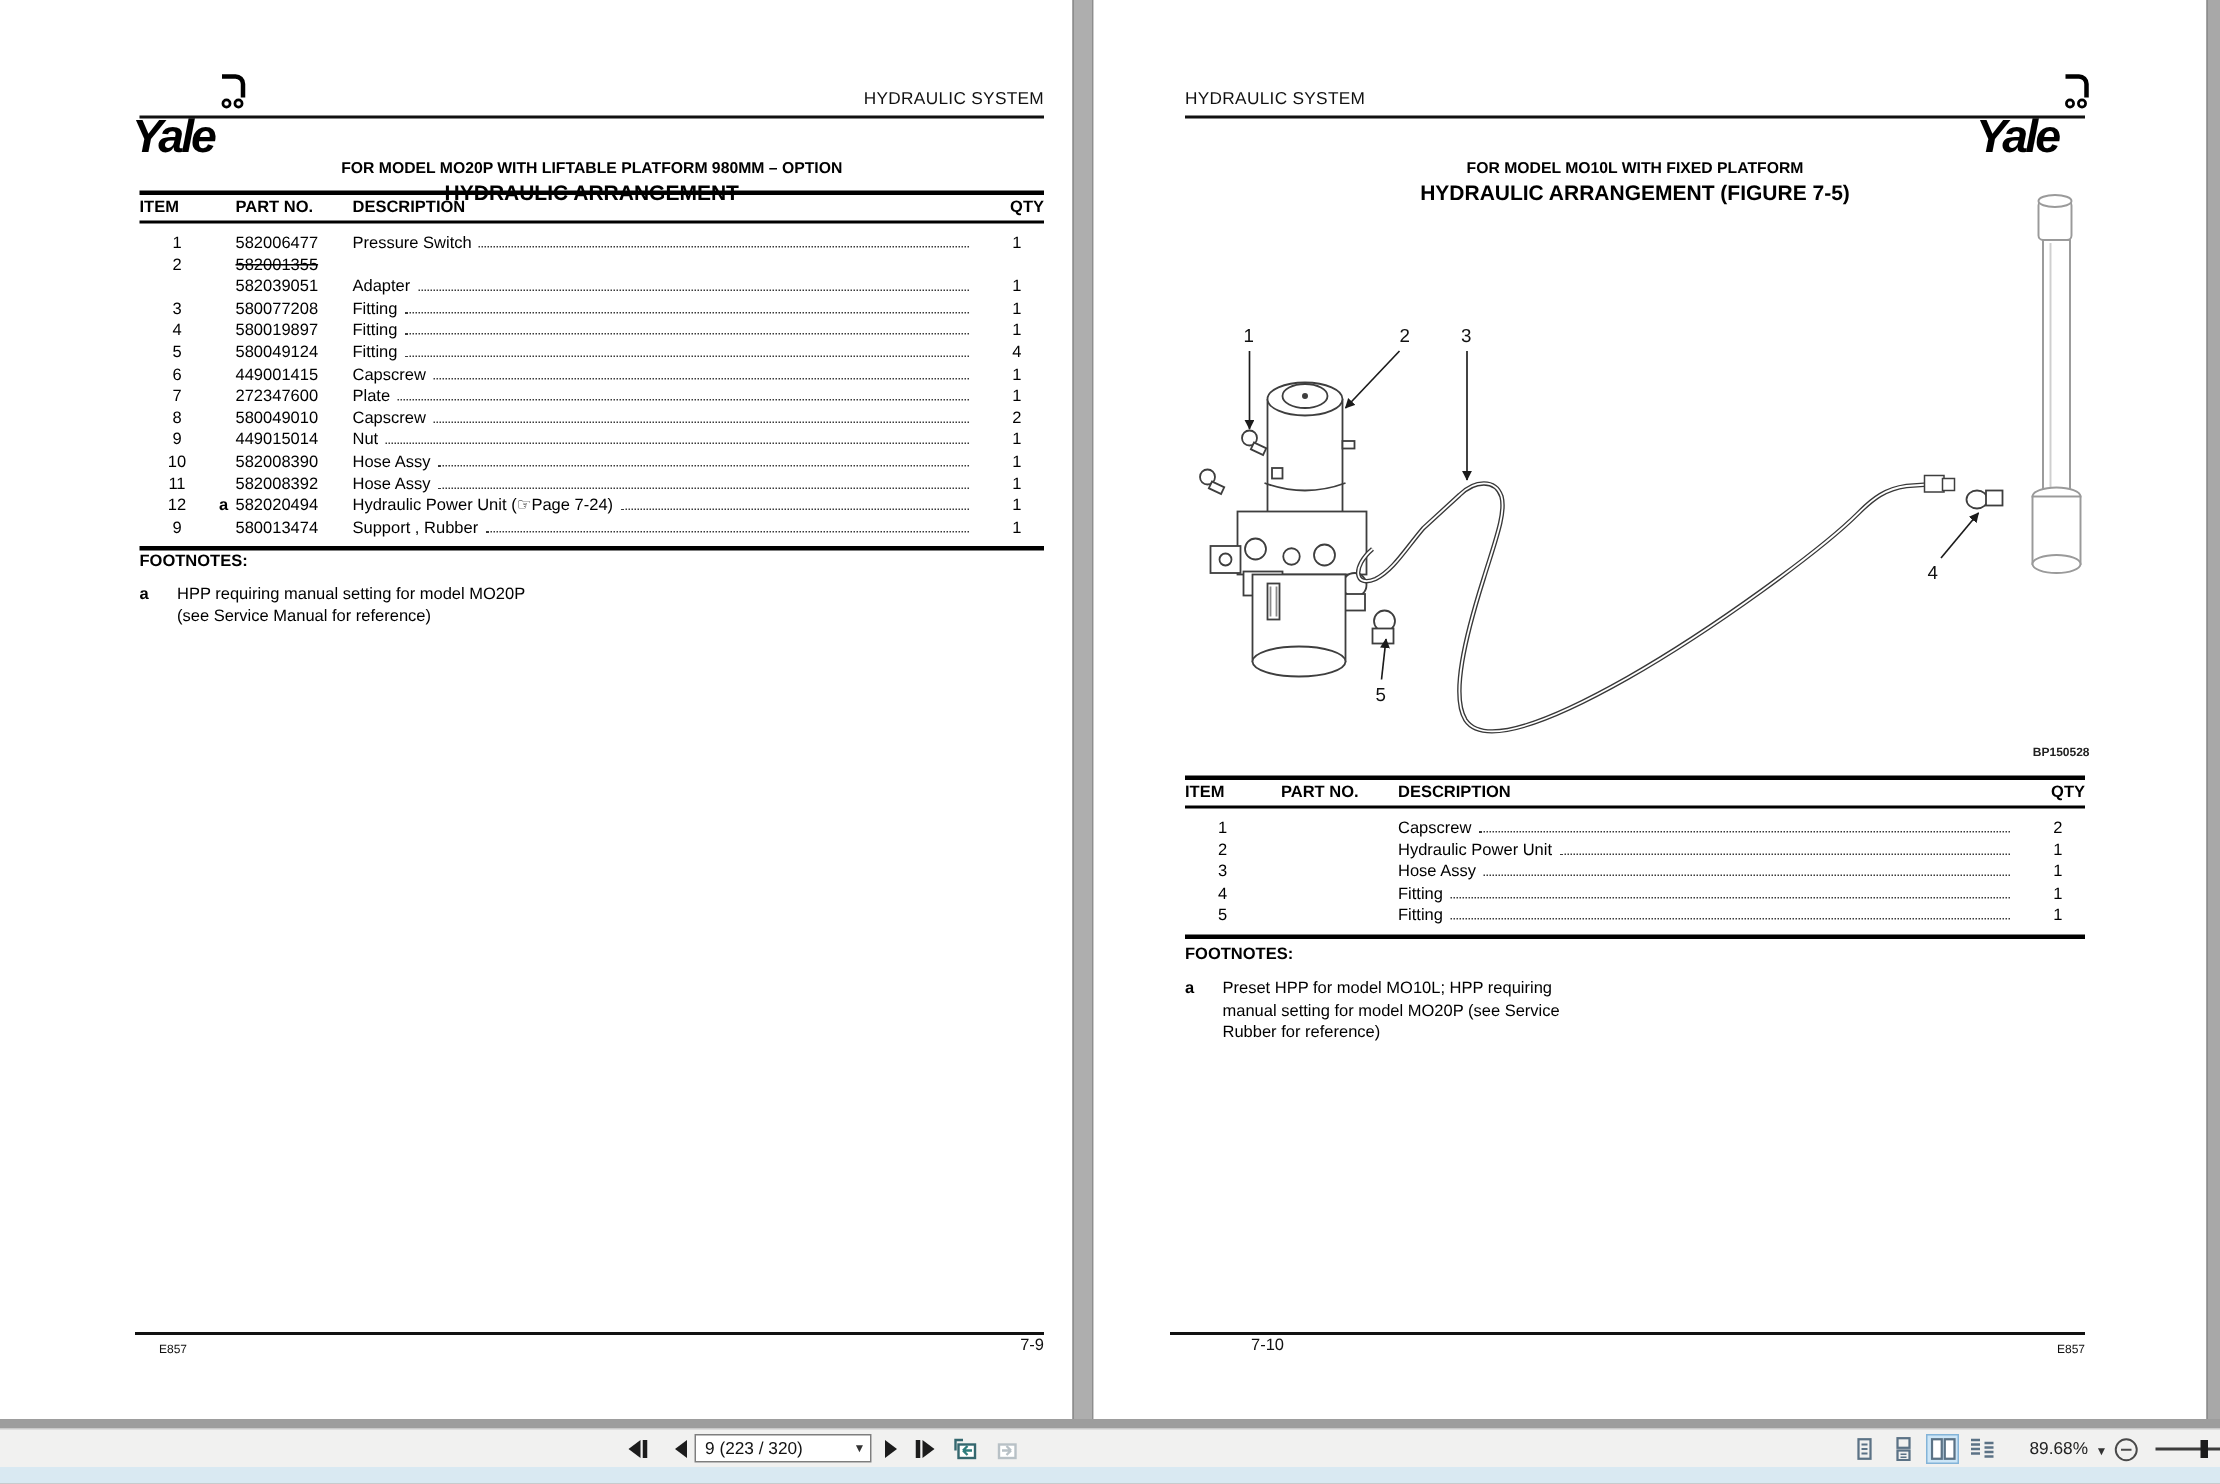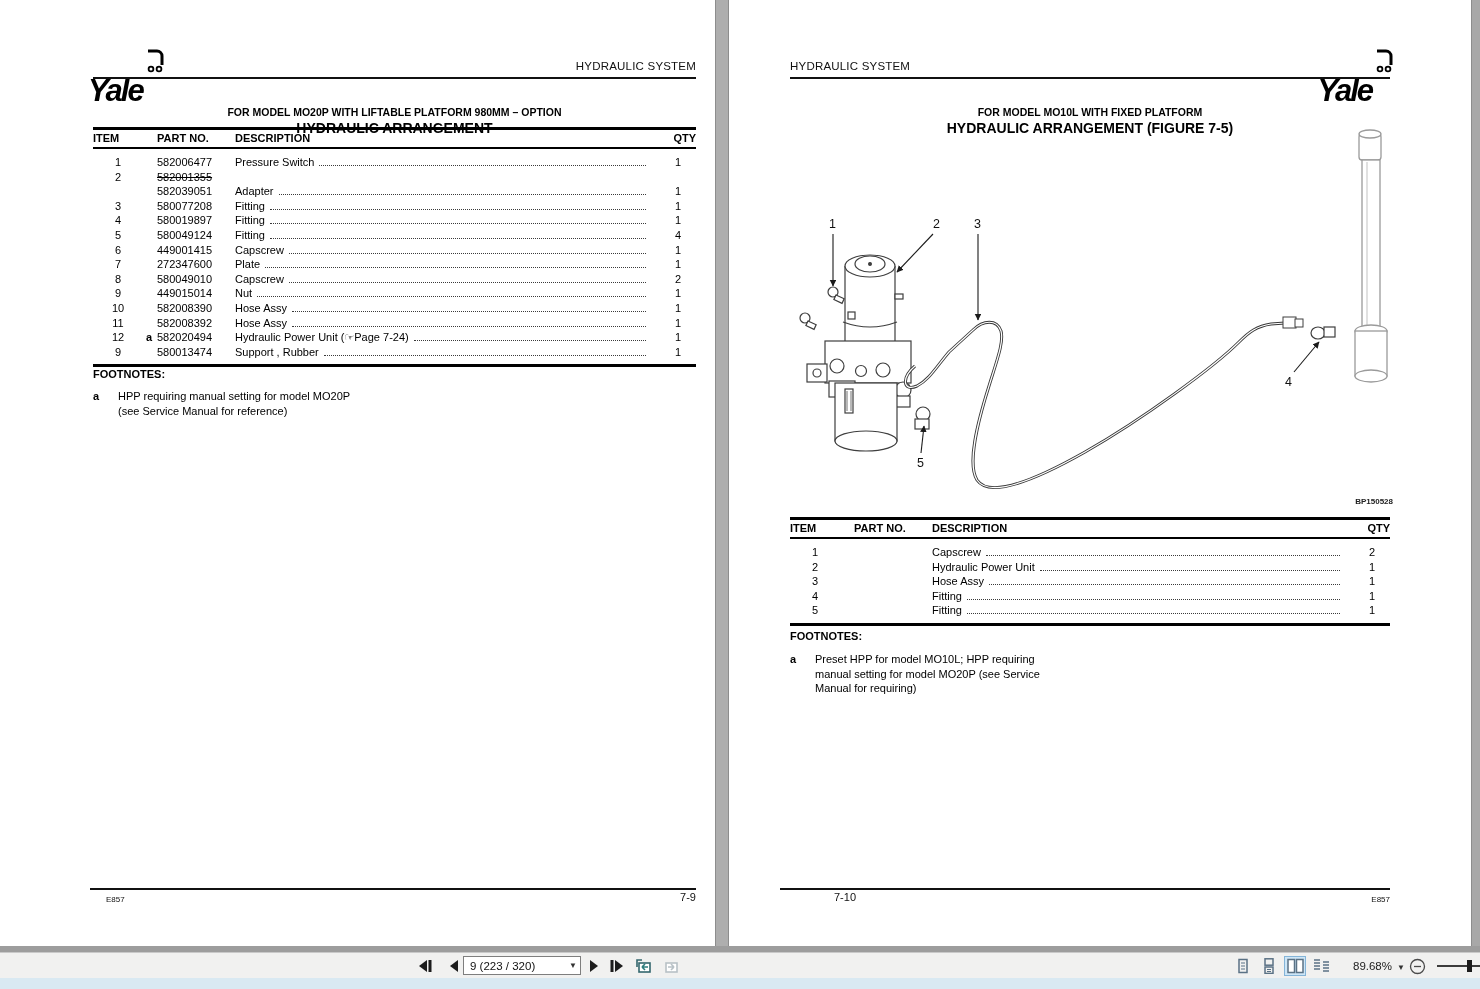--- a/index.html
+++ b/index.html
@@ -411,21 +411,21 @@
           </div>
         </div>
     </div>
 
     <div class="abs fn-title" style="left:61px;top:630px;">FOOTNOTES:</div>
     <div class="abs fn-row" style="left:61px;top:652px;width:420px;">
       <span class="fn-marker">a</span>
       <span class="fn-lines">
         <div>Preset HPP for model MO10L; HPP requiring</div>
         <div>manual setting for model MO20P (see Service</div>
-        <div>Manual for requiring)</div>
+        <div>Rubber for reference)</div>
       </span>
     </div>
 
     <div class="abs foot-rule" style="left:51px;width:610px;top:888px;"></div>
     <div class="abs footer-page" style="left:61px;top:891px;">7-10</div>
     <div class="abs footer-small" style="right:81px;top:895px;">E857</div>
   </div>
 
   <div class="right-gutter"></div>
 

